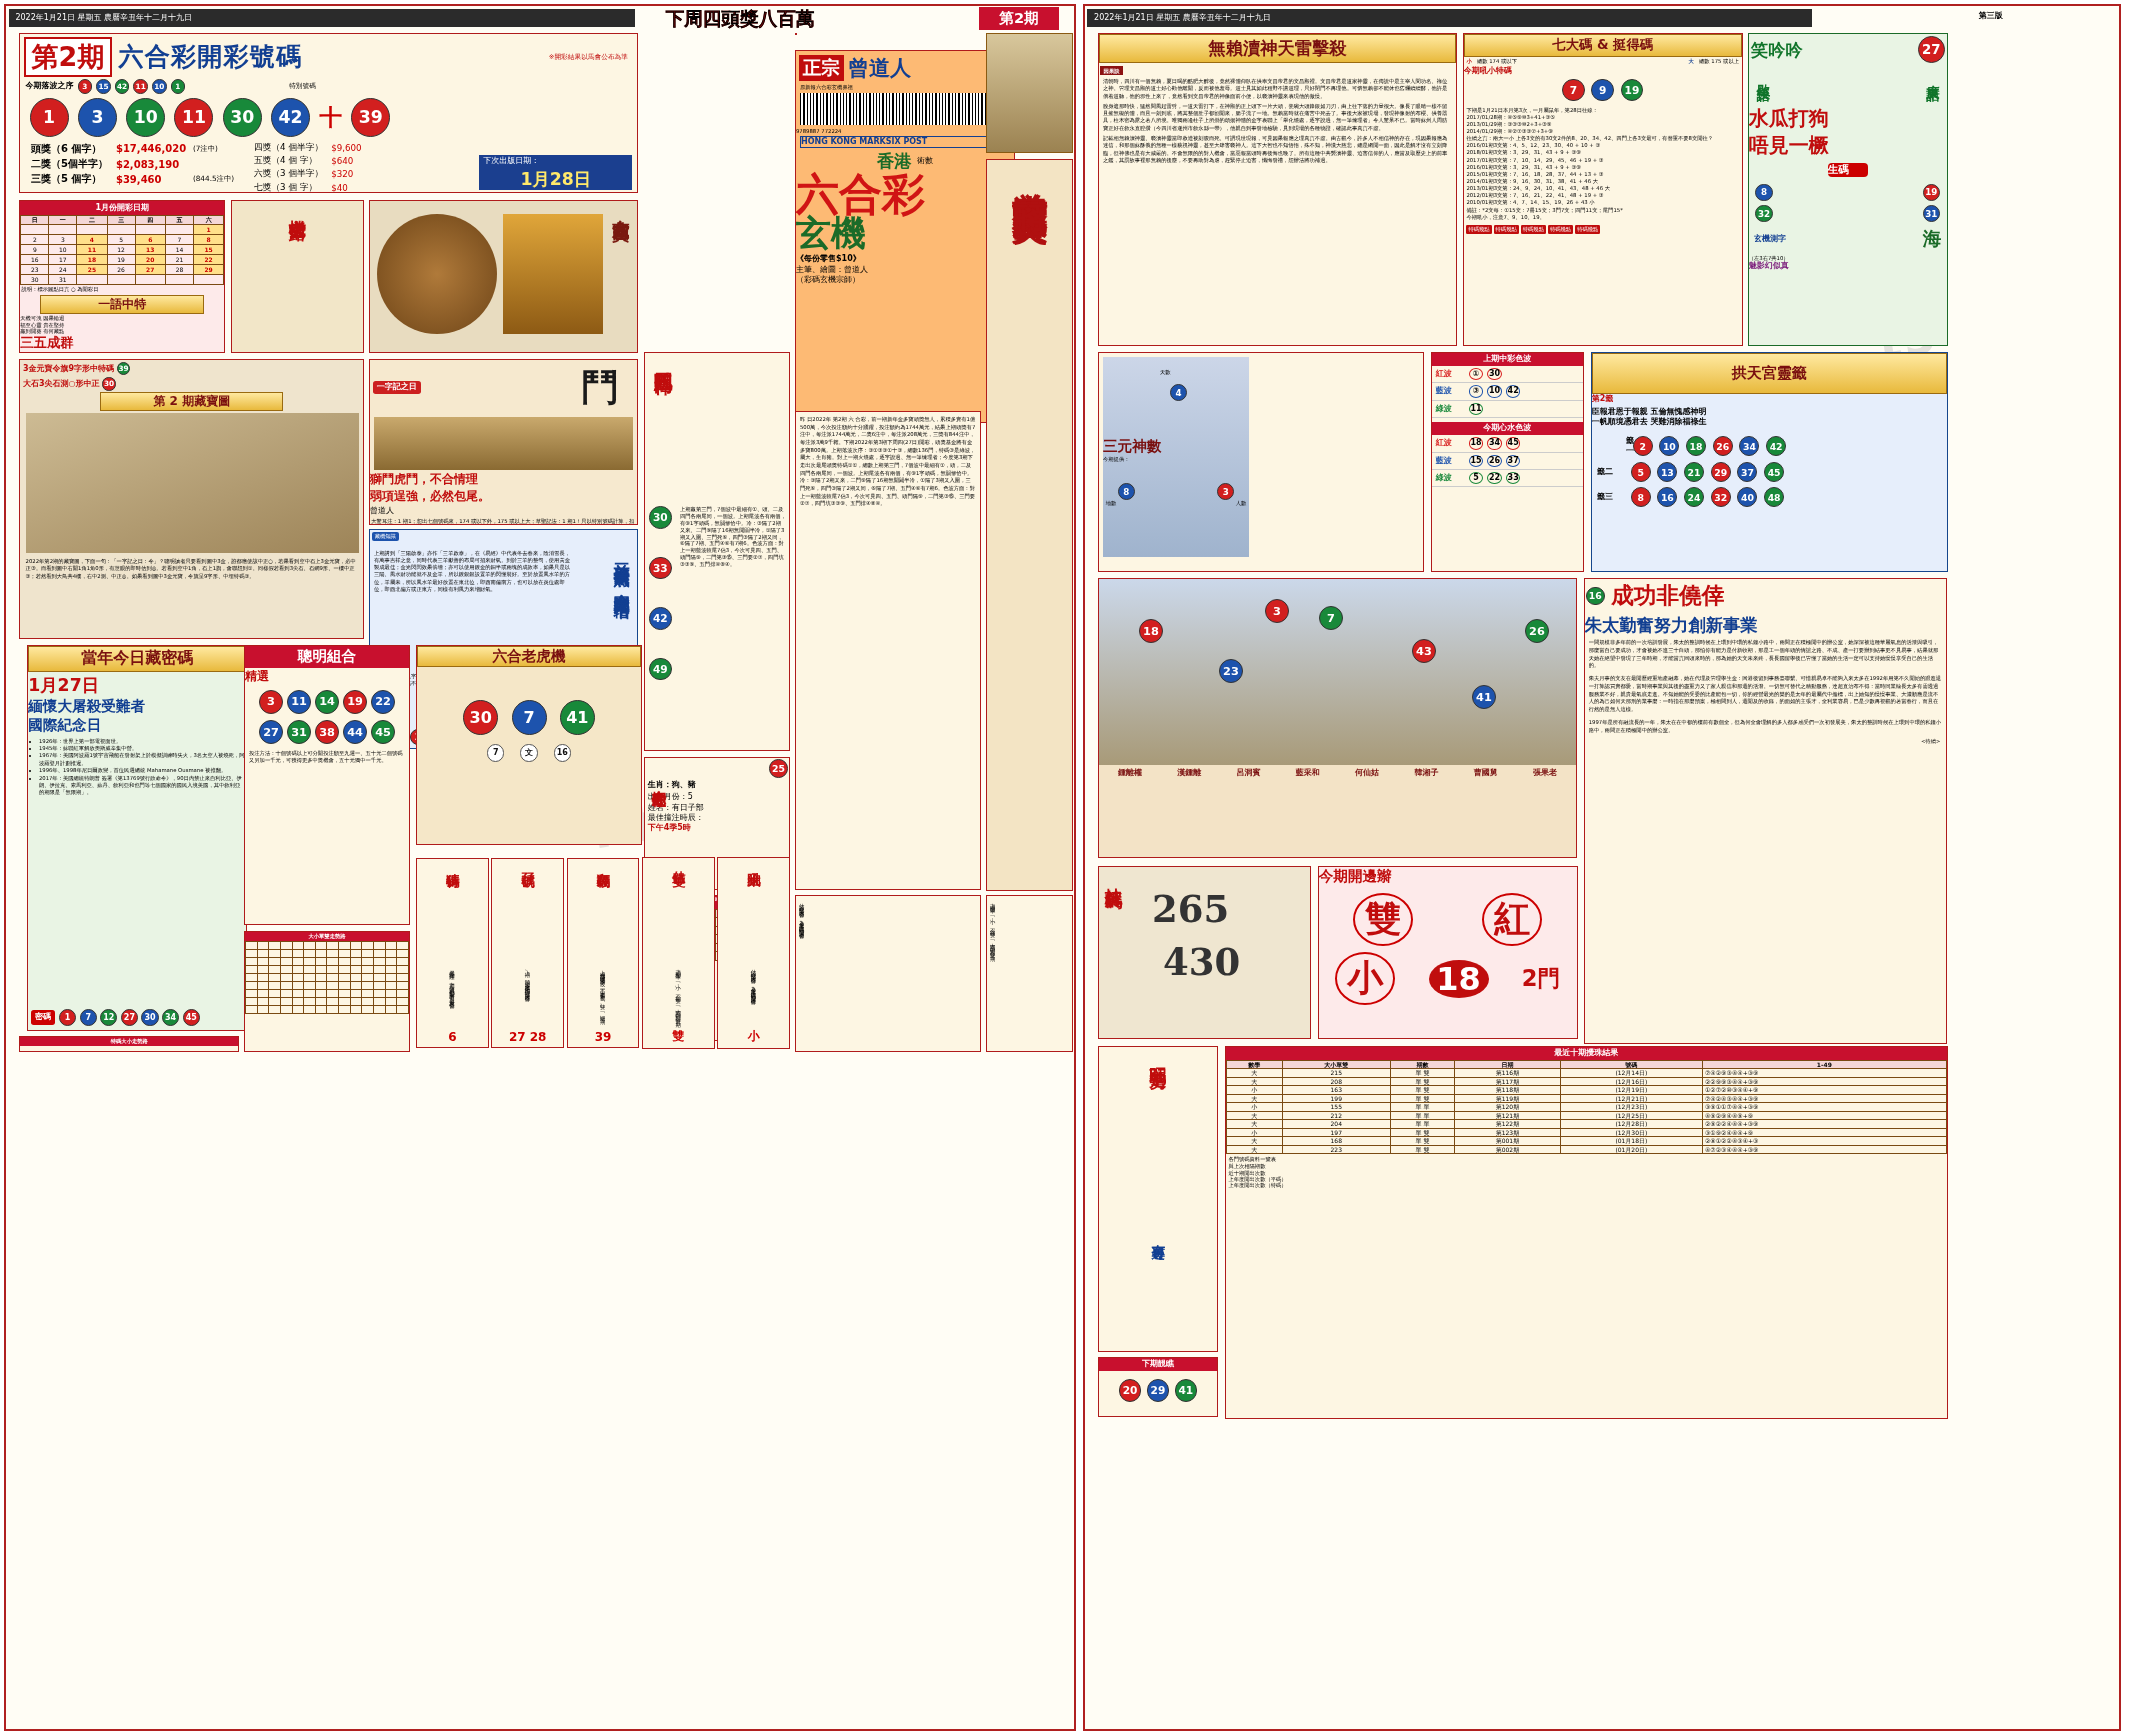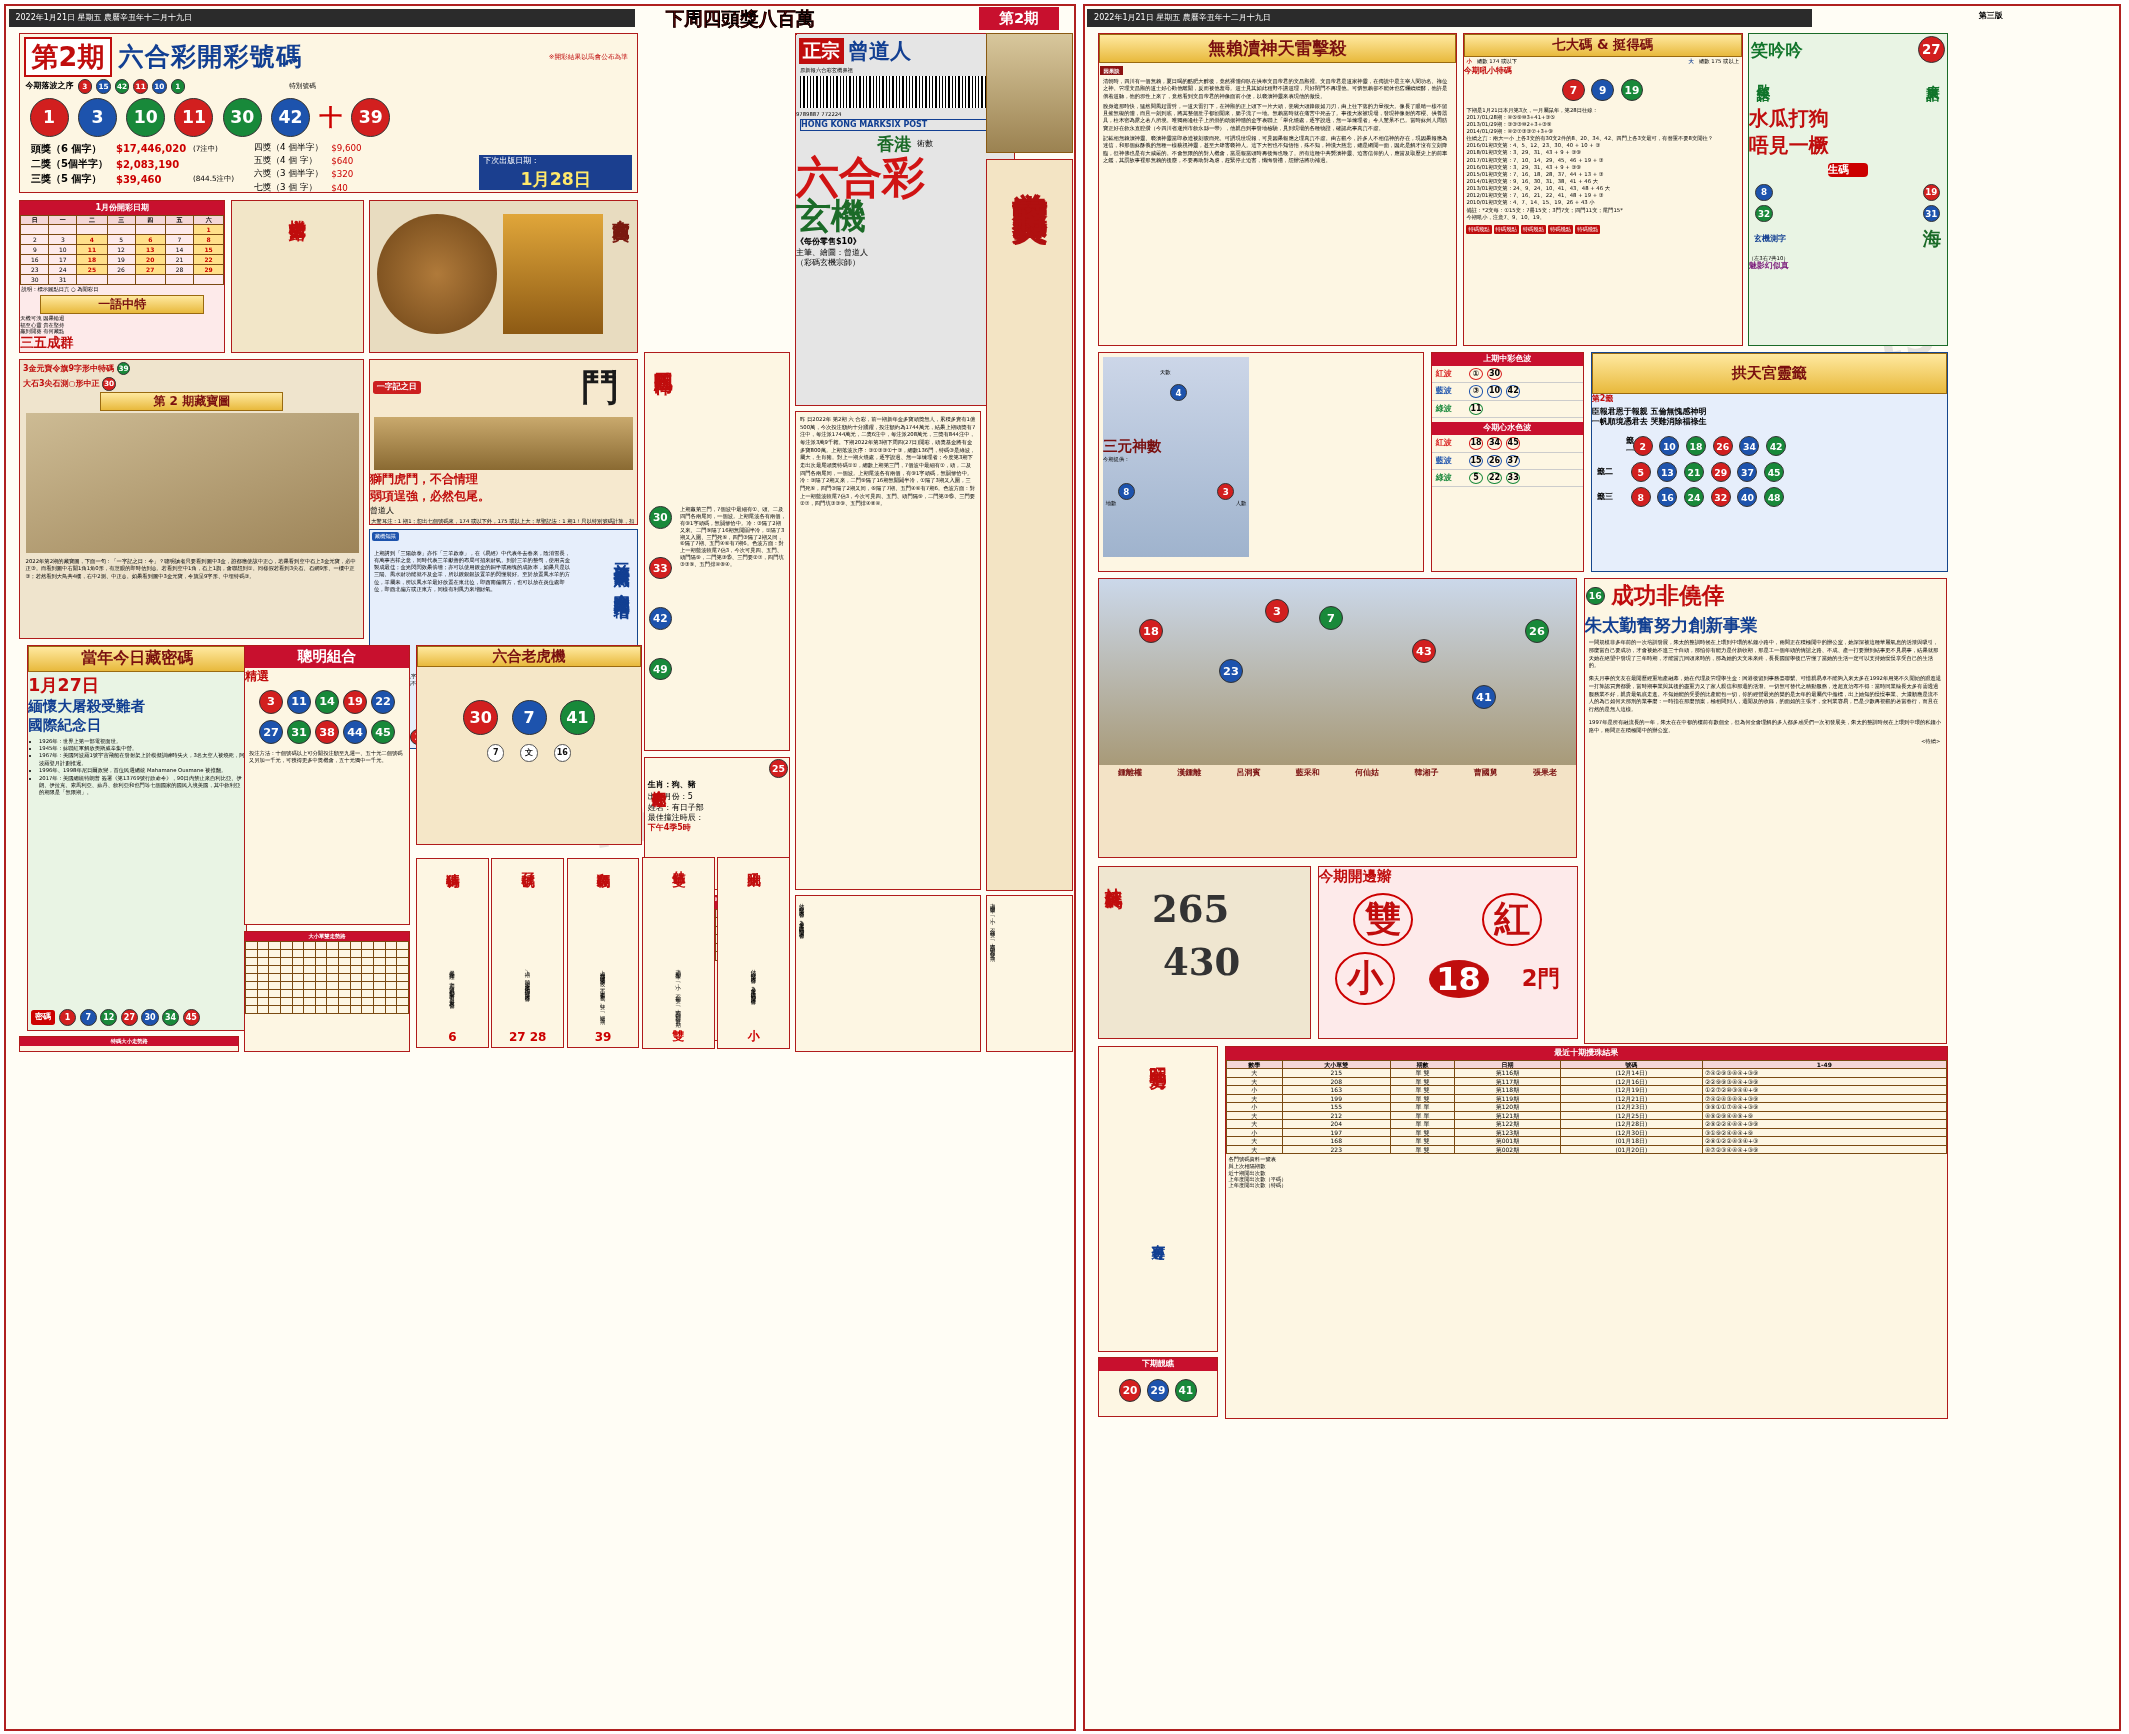--- a/index.html
+++ b/index.html
@@ -608,21 +608,21 @@
               <td style="height:8px"></td>
               <td style="height:8px"></td>
             </tr>
           </tbody>
         </table>
     </div>
     <div class="blk bdr creambg" style="left:13.3px; top:1030px; width:220px; height:16px;">
       <div class="hdrbar xtiny" style="padding:1.3px;">特碼大小走勢路</div>
     </div>
 
-    <div class="blk bdr" style="left:789px; top:27px; width:220px; height:373px; background:#e5e5e5;">
+    <div class="blk bdr" style="left:789px; top:44px; width:220px; height:373px; background:#fdba74;">
       <div class="rowflex" style="padding:2.7px; gap:4px;">
         <div class="b wht" style="background:#c00d0d; font-size:18.6px; padding:0 4px;">正宗</div>
         <div class="b" style="font-size:21px; color:#123f92;">曾道人</div>
       </div>
       <div class="xtiny" style="padding:0 4px;">原新報六合彩玄機鼻祖</div>
       <div style="margin:2.7px 4px; height:32px; background:repeating-linear-gradient(90deg,#000 0 1.3px,#fff 1.3px 3.3px);"></div>
       <div class="xtiny ctr">9789887 772224</div>
       <div class="sm b ctr blue" style="border:0.7px solid #123f92; margin:1.3px 4px;">HONG KONG MARKSIX POST</div>
       <div class="rowflex" style="justify-content:center; gap:5.3px; margin-top:1.3px;">
         <div class="b" style="font-size:17.3px; color:#1b6b28;">香港</div>

